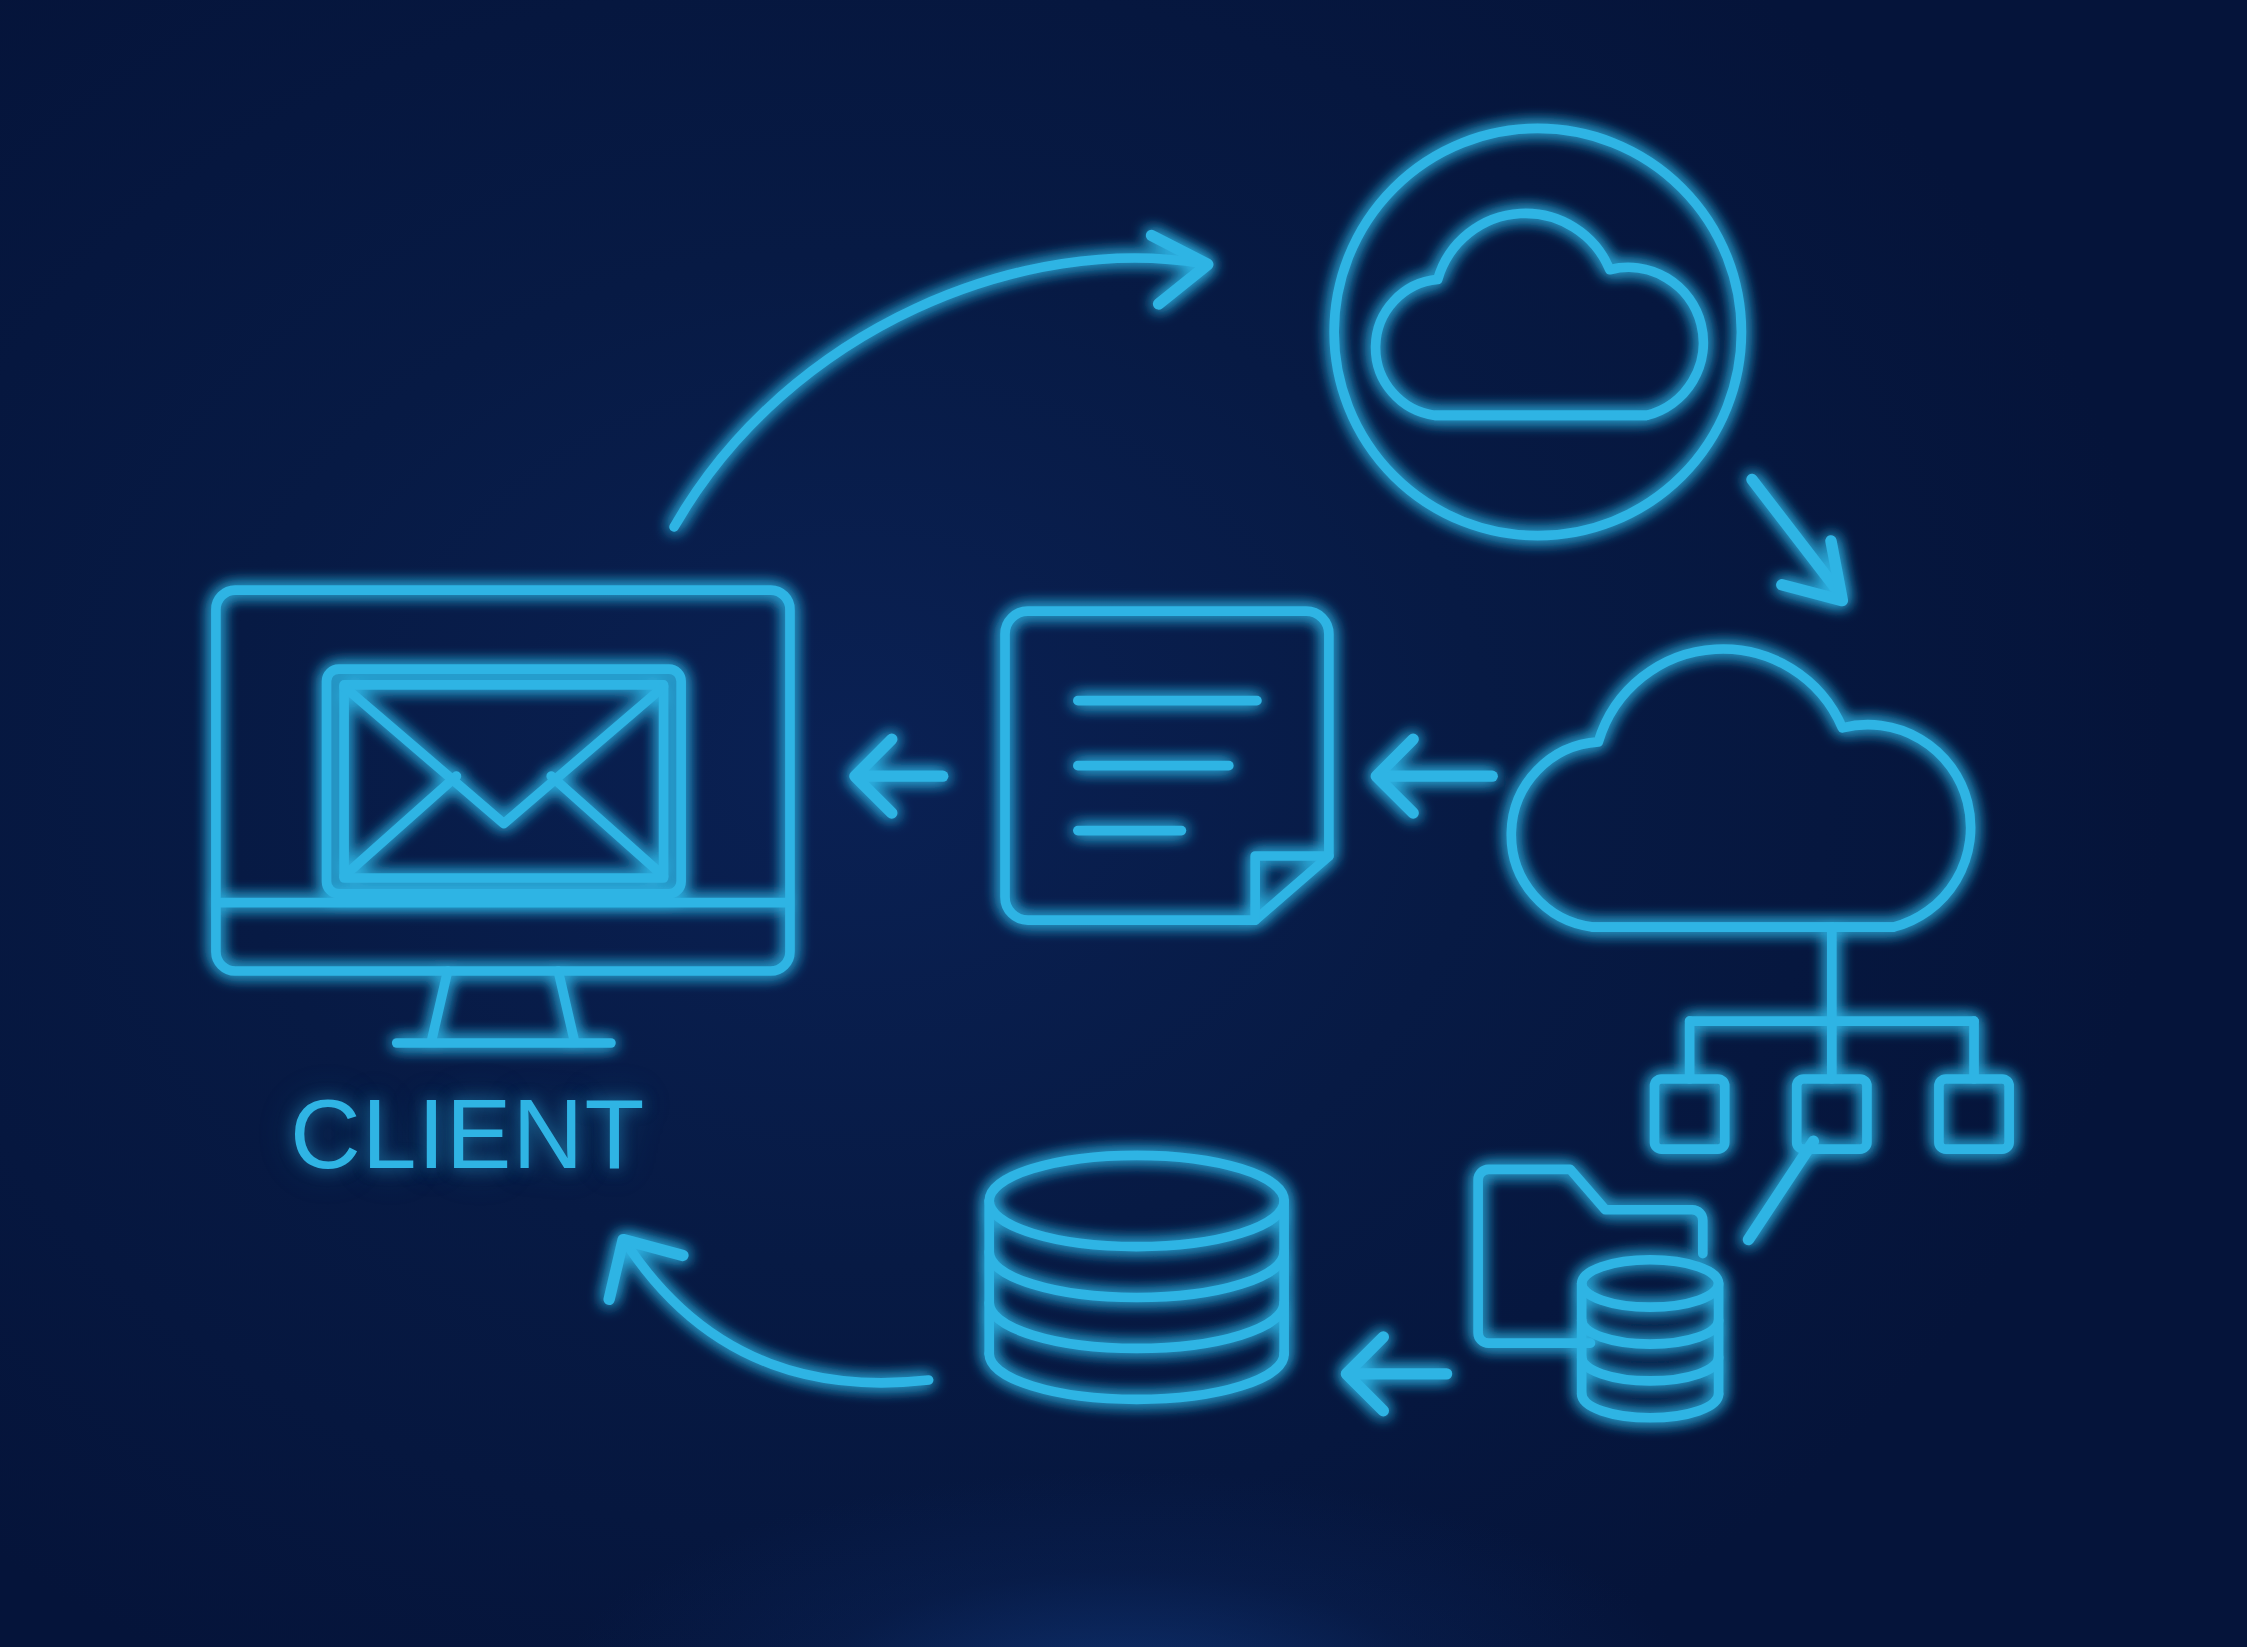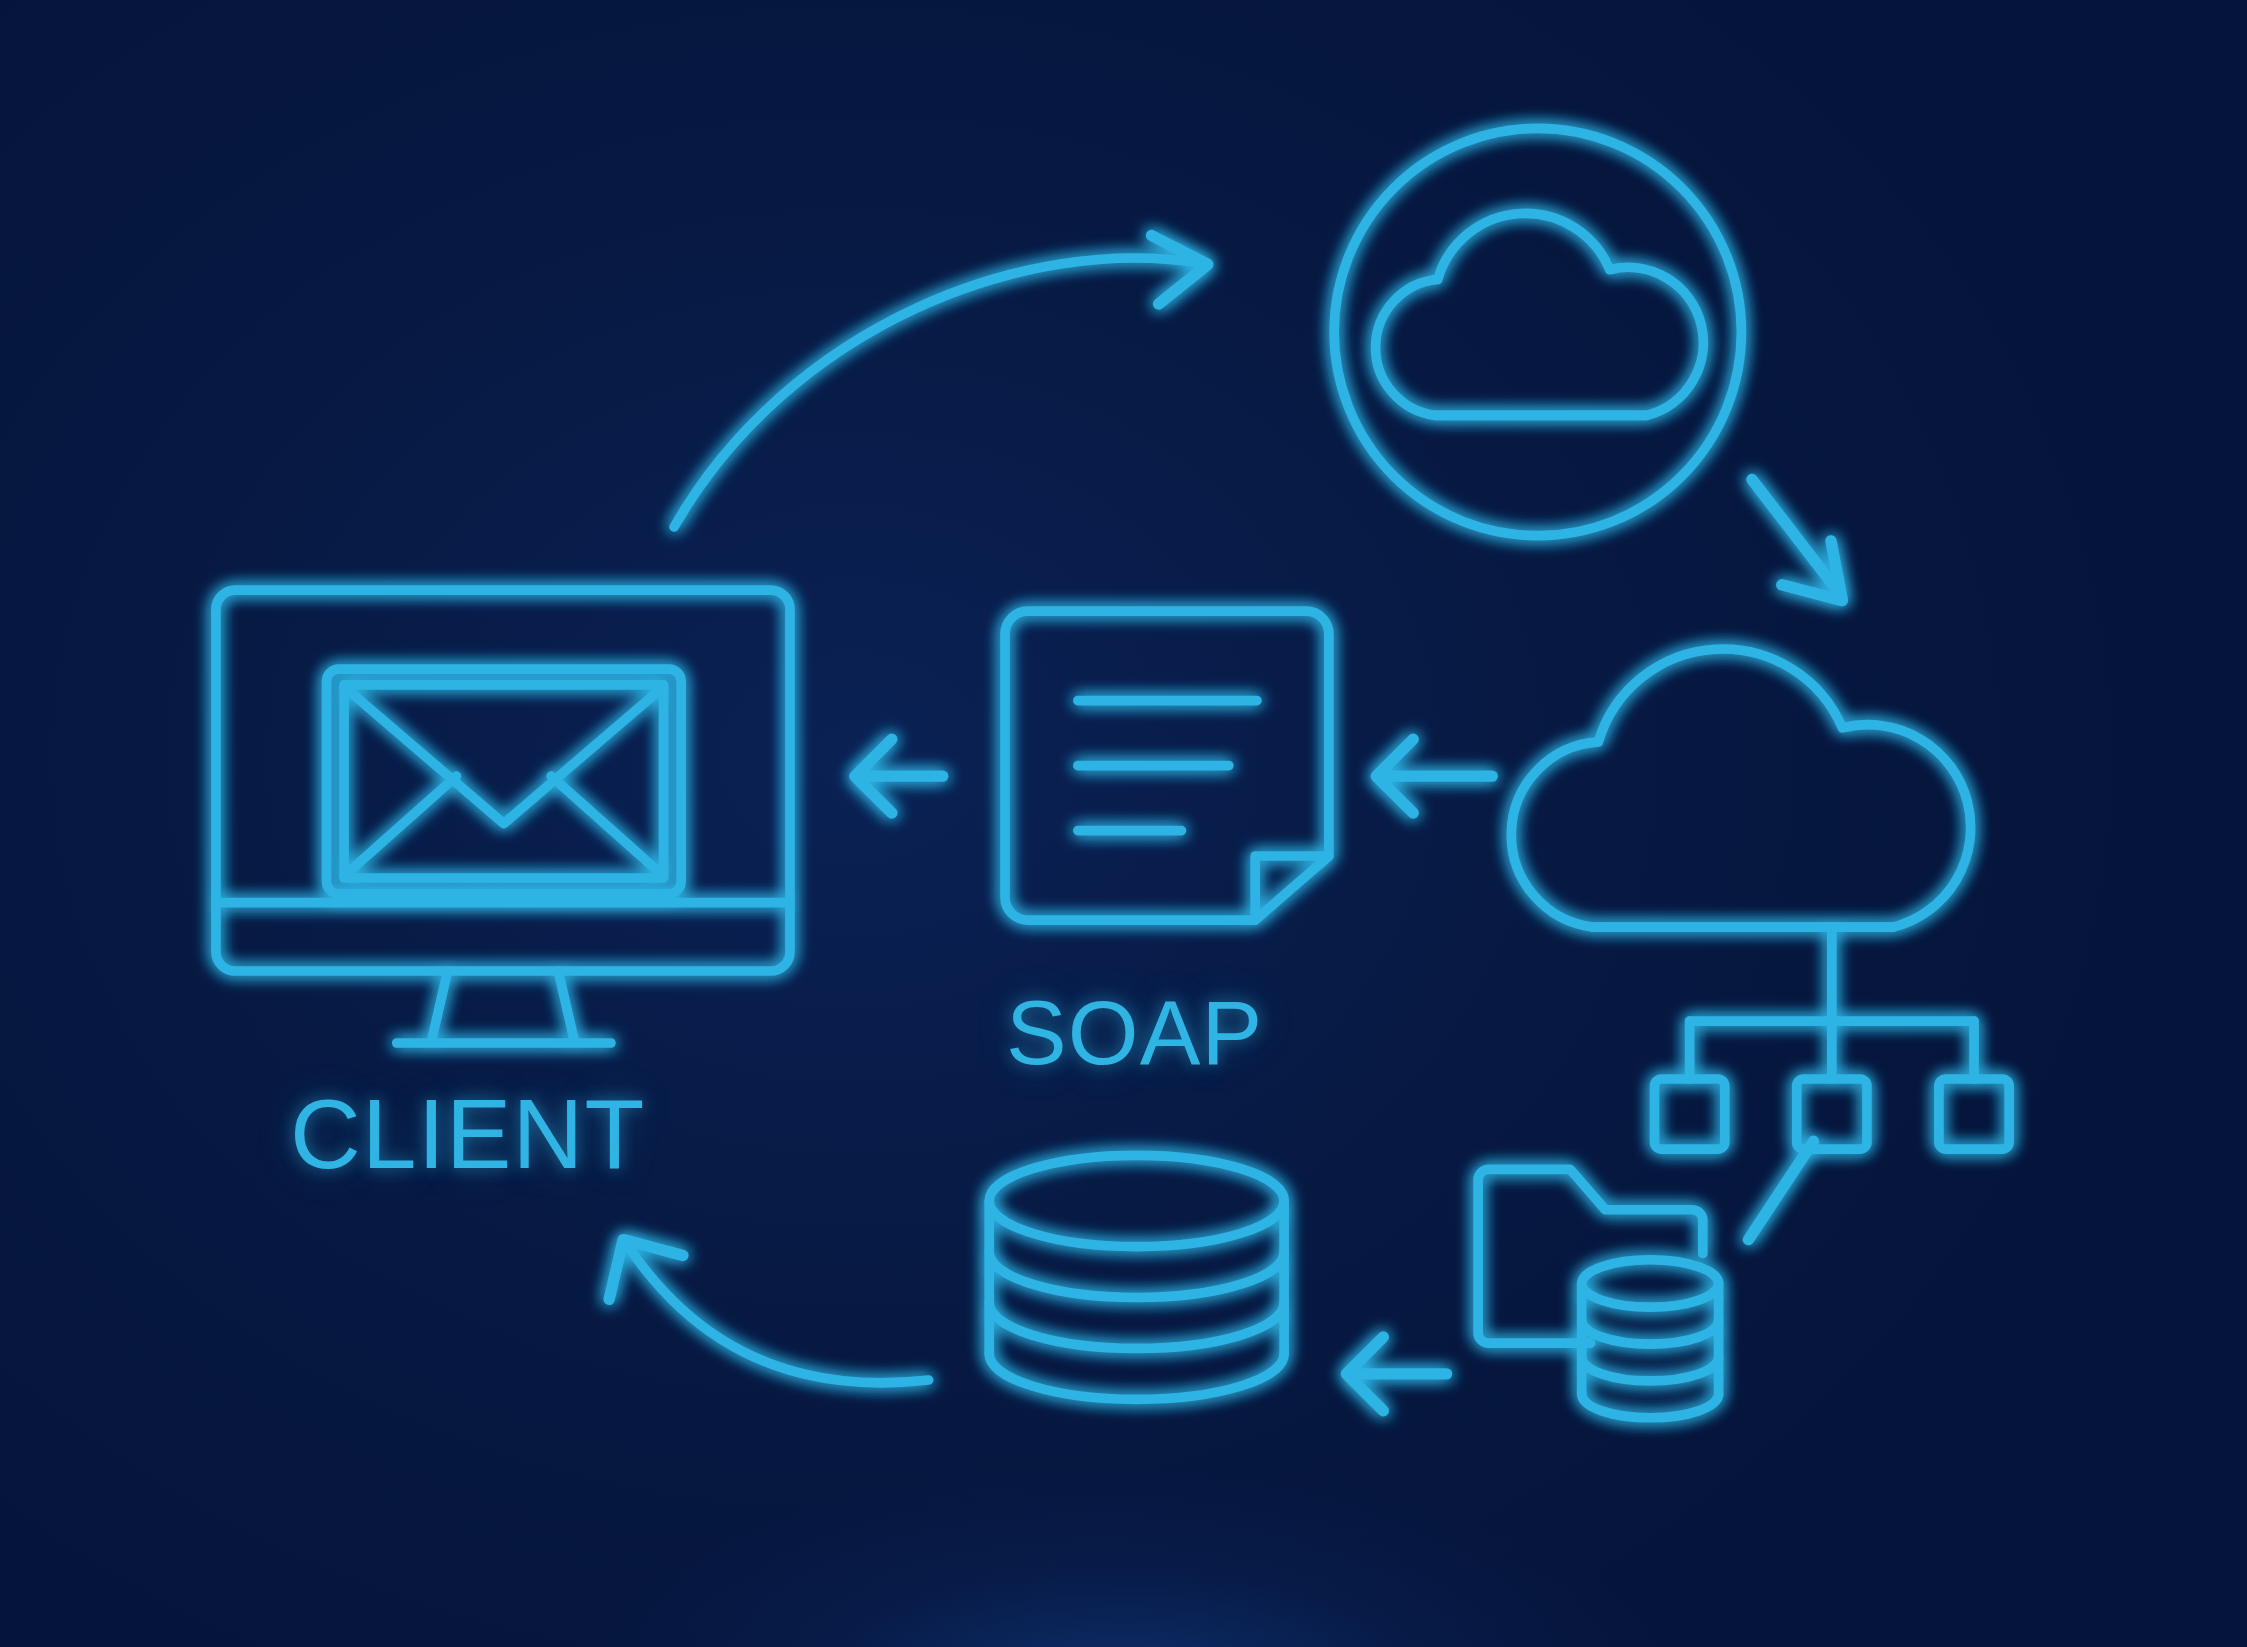--- a/index.html
+++ b/index.html
@@ -203,16 +203,15 @@
       <g>
         <path d="M 1058 1572 C 900 1590 790 1530 716 1420" stroke-width="11"></path>
         <path d="M 694 1480 L 710 1412 L 778 1430" stroke-width="13"></path>
       </g>
 
     </g>
   </svg>
 
   <div class="label" id="client-label">CLIENT</div>
 
-  <div class="label" id="soap-label">SOAP</div>
 
 </div>
 
 
 </body></html>

